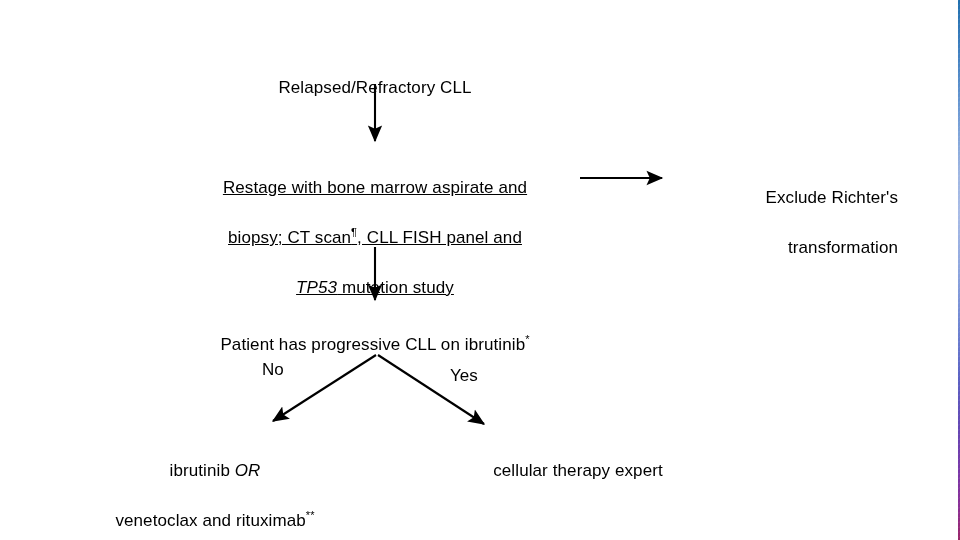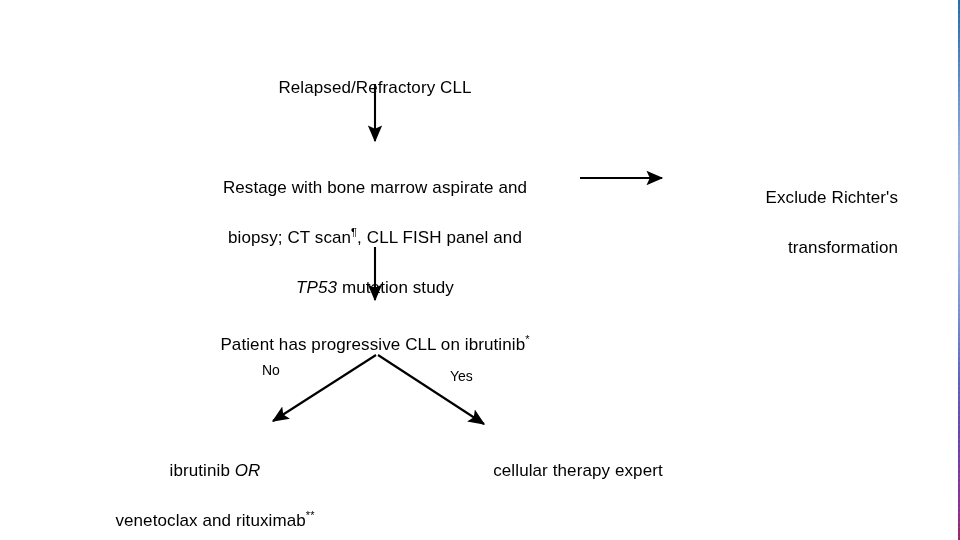--- a/index.html
+++ b/index.html
@@ -72,20 +72,21 @@
 
   #node-title {
     left: 180px;
     top: 50px;
     width: 390px;
   }
   #node-restage {
     left: 150px;
     top: 150px;
     width: 450px;
+    text-decoration: underline;
   }
   #node-richter {
     left: 668px;
     top: 160px;
     width: 230px;
     text-align: right;
   }
   #node-question {
     left: 160px;
     top: 307px;
@@ -106,21 +107,21 @@
   .boldital { font-weight: normal; font-style: italic; }
   .sup {
     font-size: 11px;
     vertical-align: super;
     line-height: 0;
   }
 
   
   .branch-label {
     position: absolute;
-    font-size: 14px;
+    font-size: 17px;
     color: #000000;
     line-height: 20px;
   }
   #label-no  { left: 262px; top: 360px; }
   #label-yes { left: 450px; top: 360px; margin-top: 6px; }
 
   
   .connector {
     position: absolute;
     left: 0;

